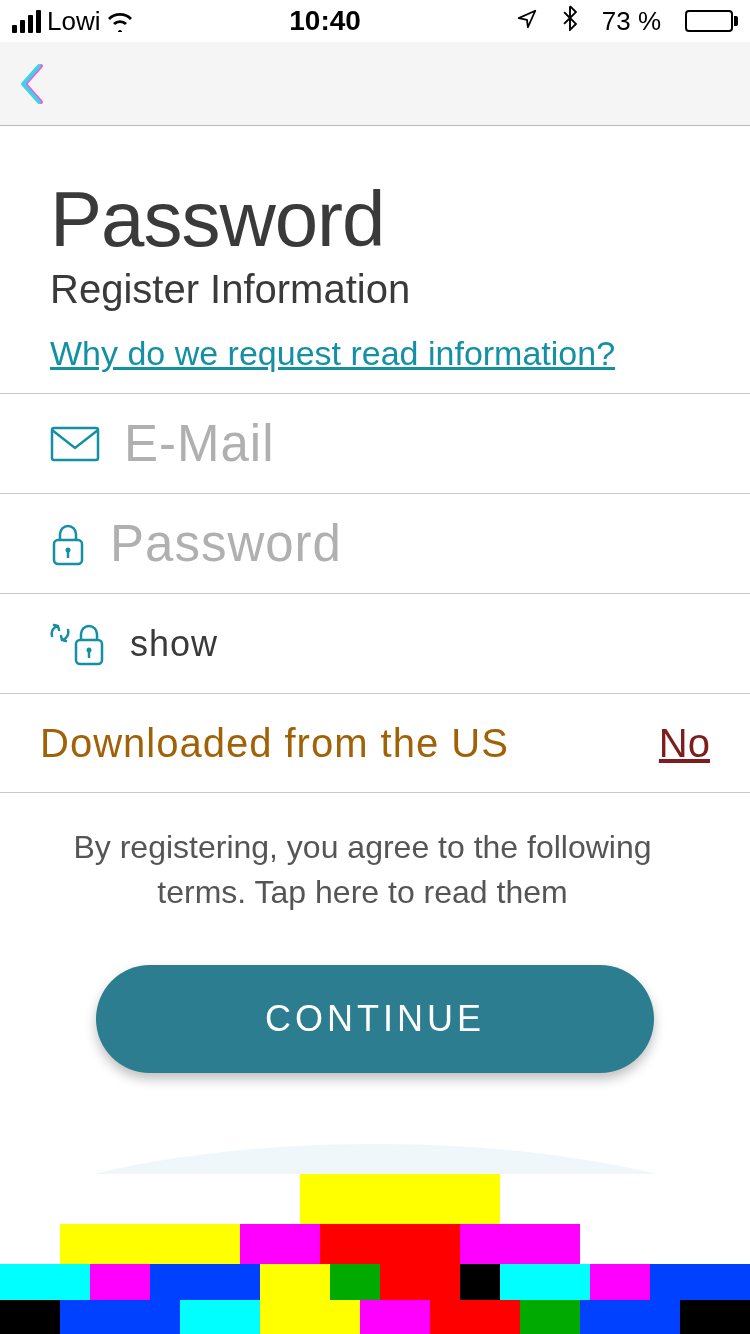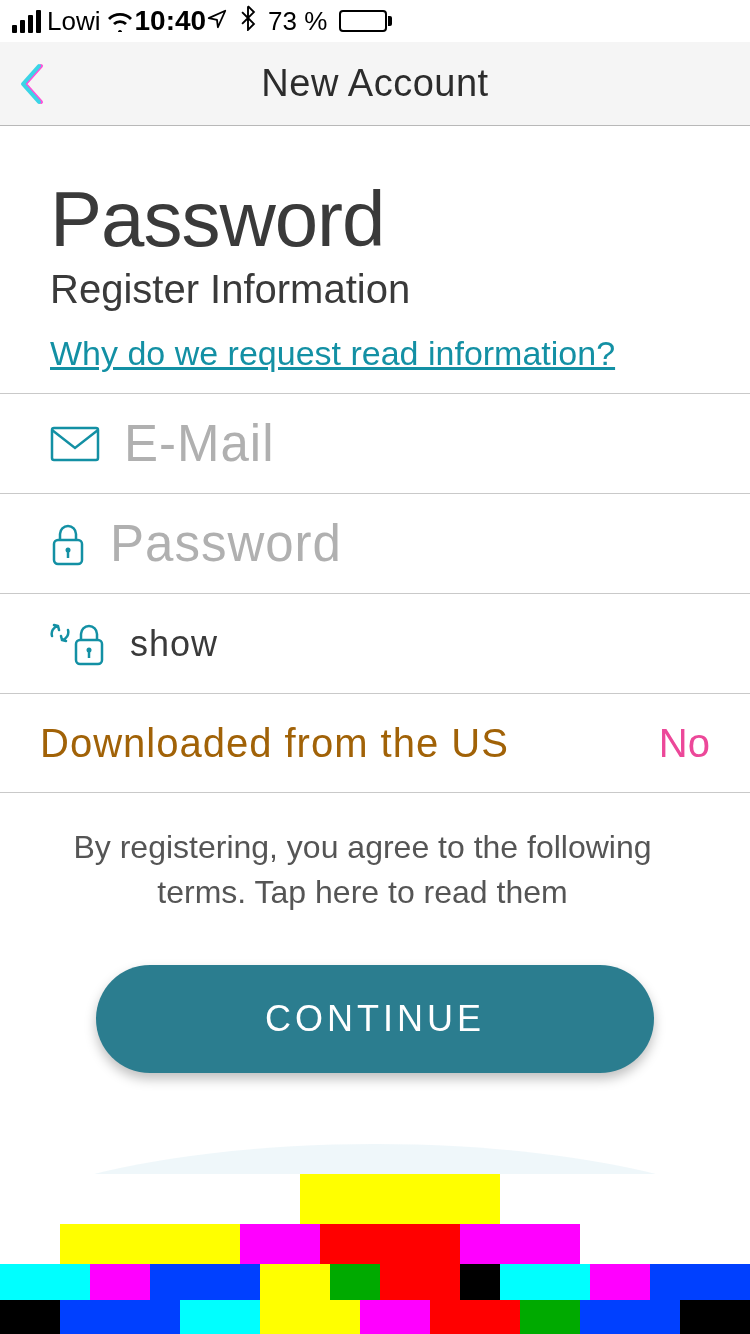--- a/index.html
+++ b/index.html
@@ -1,21 +1,21 @@
 <!DOCTYPE html>
 <html><head>
   <meta charset="utf-8">
   <style>
     * { box-sizing: border-box; margin: 0; padding: 0; }
     html, body { width: 750px; height: 1334px; font-family: -apple-system, "Helvetica Neue", Arial, sans-serif; background: #fff; overflow: hidden; }
 
     
-    .status-bar { height: 42px; display: flex; align-items: center; padding: 0 12px; font-size: 26px; font-weight: 500; color: #000; }
+    .status-bar { height: 42px; display: flex; align-items: center; justify-content: space-between; padding: 0 12px; font-size: 26px; font-weight: 500; color: #000; }
     .status-left { display: flex; align-items: center; gap: 6px; }
-    .status-right { display: flex; align-items: center; gap: 12px; }
+    .status-right { display: flex; align-items: center; gap: 24px; }
     .signal-bars { display: inline-flex; align-items: flex-end; gap: 3px; }
     .signal-bars span { width: 5px; background: #000; display: inline-block; border-radius: 1px; }
     .signal-bars span:nth-child(1){height:8px;} .signal-bars span:nth-child(2){height:13px;} .signal-bars span:nth-child(3){height:18px;} .signal-bars span:nth-child(4){height:23px;}
     .wifi-icon svg { display:block; }
     .status-time { font-weight: 600; font-size: 28px; }
     .battery { display:inline-flex; align-items:center; }
     .battery-body { width: 48px; height: 22px; border: 2px solid #000; border-radius: 4px; position: relative; padding:2px; }
     .battery-fill { background:#000; height:100%; width:73%; border-radius:1px; }
     .battery-cap { width:4px; height:10px; background:#000; border-radius:0 2px 2px 0; margin-left:1px; }
 
@@ -34,21 +34,21 @@
 
     .field-row { border-top:1px solid #c9c9c9; display:flex; align-items:center; height:100px; padding: 0 50px; gap: 24px; }
     .field-row:last-of-type { border-bottom:1px solid #c9c9c9; }
     .field-icon { width:56px; display:flex; align-items:center; justify-content:center; color:#1390a4; }
     .field-input { flex:1; border:none; outline:none; font-size:51px; font-weight:300; color:#3a3a3a; background:transparent; letter-spacing:1px; }
     .field-input::placeholder { color:#b0b0b0; }
     .show-btn { font-size:36px; color:#3a3a3a; font-weight:300; background:none; border:none; letter-spacing:1px; }
 
     .toggle-row { border-top:1px solid #c9c9c9; border-bottom:1px solid #c9c9c9; display:flex; align-items:center; justify-content:space-between; height:100px; padding: 0 40px; }
     .toggle-label { font-size:40px; color:#a16207; font-weight:400; letter-spacing:1px; }
-    .toggle-value { font-size:40px; color:#ec4899; font-weight:400; }
+    .toggle-value { font-size:40px; color:#7f1d1d; font-weight:400;text-decoration:underline; }
 
     .terms-text { padding: 32px 50px 0 25px; text-align:center; font-size:32px; color:#555; line-height:1.4; font-weight:400; }
 
     .continue-wrap { padding: 50px 96px 0 96px; }
     .continue-btn { width:100%; height:108px; border-radius:60px; background:#2b7d8f; color:#fff; font-size:36px; letter-spacing:4px; border:none; font-weight:400; box-shadow: 0 6px 12px rgba(0,0,0,0.25); }
 
     .bottom-decoration { position:absolute; bottom:0; left:0; right:0; height:200px; overflow:hidden; }
     .wave { position:absolute; left:-50px; right:-50px; height:160px; border-radius:50% 50% 0 0 / 120px 120px 0 0; }
     .wave.w1 { background: rgba(173,216,230,0.2); bottom:30px; }
     .artifact-row { position:absolute; bottom:0; left:0; right:0; height:160px; display:flex; flex-wrap:wrap; }
@@ -93,21 +93,20 @@
   </div>
 </div>
 
 <div class="nav-header">
   <div class="back-btn">
     <svg width="30" height="44" viewBox="0 0 30 44">
       <path d="M22 4 L6 22 L22 40" fill="none" stroke="#ff4fd8" stroke-width="4" stroke-linecap="round" stroke-linejoin="round"></path>
       <path d="M20 4 L4 22 L20 40" fill="none" stroke="#3bd4e6" stroke-width="4" stroke-linecap="round" stroke-linejoin="round"></path>
     </svg>
   </div>
-  <div class="nav-title">New Account</div>
 </div>
 
 <div class="content">
 
   <div class="welcome-block">
     <h1 class="welcome-title">Password</h1>
     <div class="welcome-sub">Register Information</div>
     <a class="why-link">Why do we request read information?</a>
   </div>
 

